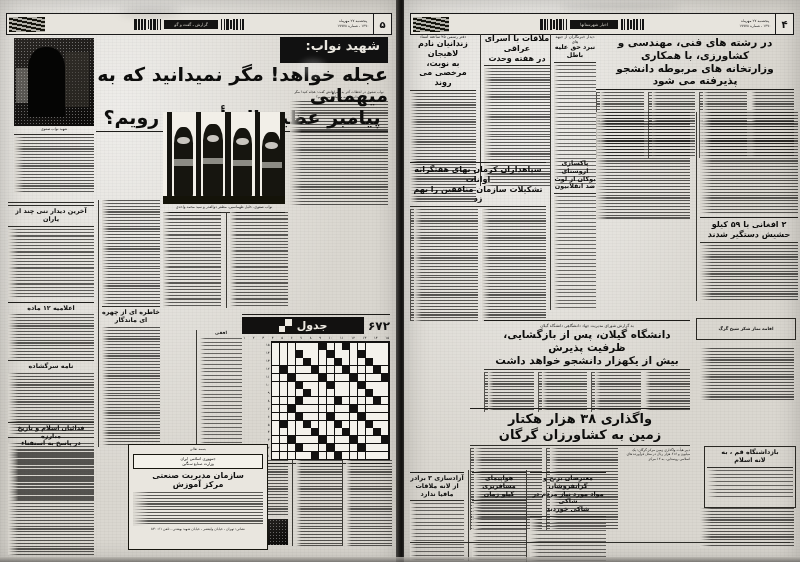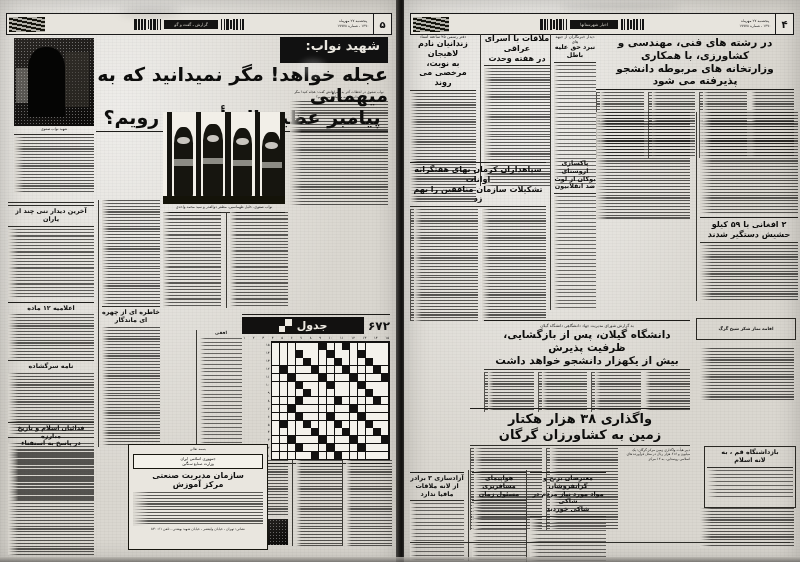--- a/index.html
+++ b/index.html
@@ -789,21 +789,21 @@
       <div class="hl sm">مافیا ندارد</div>
       <div class="hr"></div>
       <div class="body loose" style="height:58px;margin-top:2px;">
           <span class="ragged"></span>
         </div>
     </div>
 
     <div class="col rule-l" style="left:64px;top:470px;width:54px;padding-left:3px;">
       <div class="hr thick"></div>
       <div class="hl sm" style="margin-top:2px;">هواپیمای مسافربری</div>
-      <div class="hl sm">مسئول زمان</div>
+      <div class="hl sm">کیلو زمان</div>
       <div class="hr"></div>
       <div class="body loose" style="height:58px;margin-top:2px;">
           <span class="ragged"></span>
         </div>
     </div>
 
     <div class="col rule-l" style="left:122px;top:470px;width:76px;padding-left:3px;">
       <div class="hr thick"></div>
       <div class="hl sm" style="margin-top:2px;">معترضان برنج و گرانفروشان</div>
       <div class="hl sm">مواد مورد نیاز مردم در شاکی</div>

